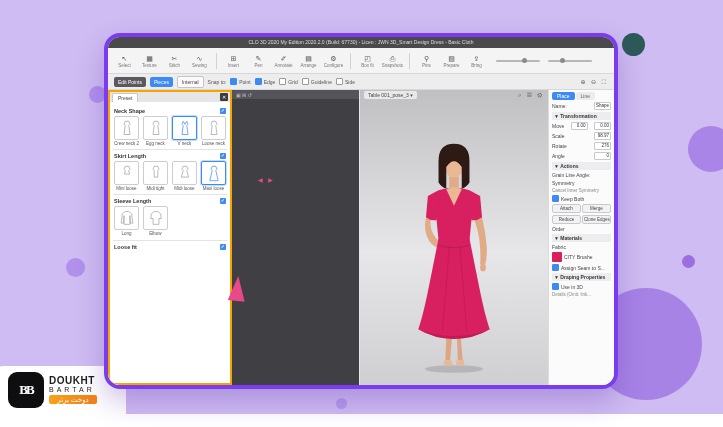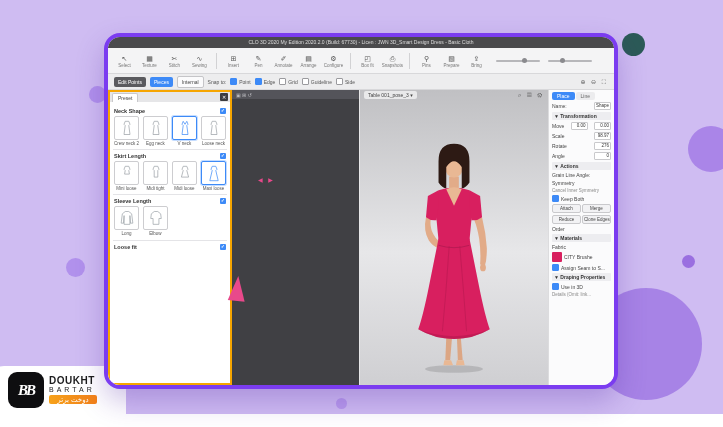--- a/index.html
+++ b/index.html
@@ -85,21 +85,21 @@
     text-align:center;flex:1;white-space:nowrap;overflow:hidden;}
   .btn-grid{display:flex;gap:1px;}
   .swatch{width:10px;height:10px;background:#d8205f;border-radius:1px;flex:none;}
   .p-note{color:#888;font-size:4.5px;}
   .p-wrap{line-height:1.2;}
 
   
   .logo{position:absolute;left:8px;top:372px;display:flex;align-items:center;gap:5px;}
   .logo-badge{width:36px;height:36px;background:#0e0e10;border-radius:9px;display:flex;align-items:center;
     justify-content:center;color:#fff;flex:none;}
-  .logo-badge span{font-family:"Liberation Serif",serif;font-weight:bold;font-size:15px;letter-spacing:-2px;font-style:italic;}
+  .logo-badge span{font-family:"Liberation Serif",serif;font-weight:bold;font-size:13px;letter-spacing:-2px;}
   .logo-text{display:flex;flex-direction:column;line-height:1.05;}
   .logo-l1{font-size:10px;font-weight:bold;color:#1c1c1e;letter-spacing:.5px;}
   .logo-l2{font-size:7px;color:#1c1c1e;letter-spacing:3px;}
   .logo-fa{margin-top:1px;background:linear-gradient(90deg,#f7a21b,#ef7d1a);color:#fff;font-size:7px;
     padding:1px 6px;border-radius:2px;direction:rtl;text-align:center;width:36px;}
 </style>
 </head>
 <body>
 
 <div class="stage">

